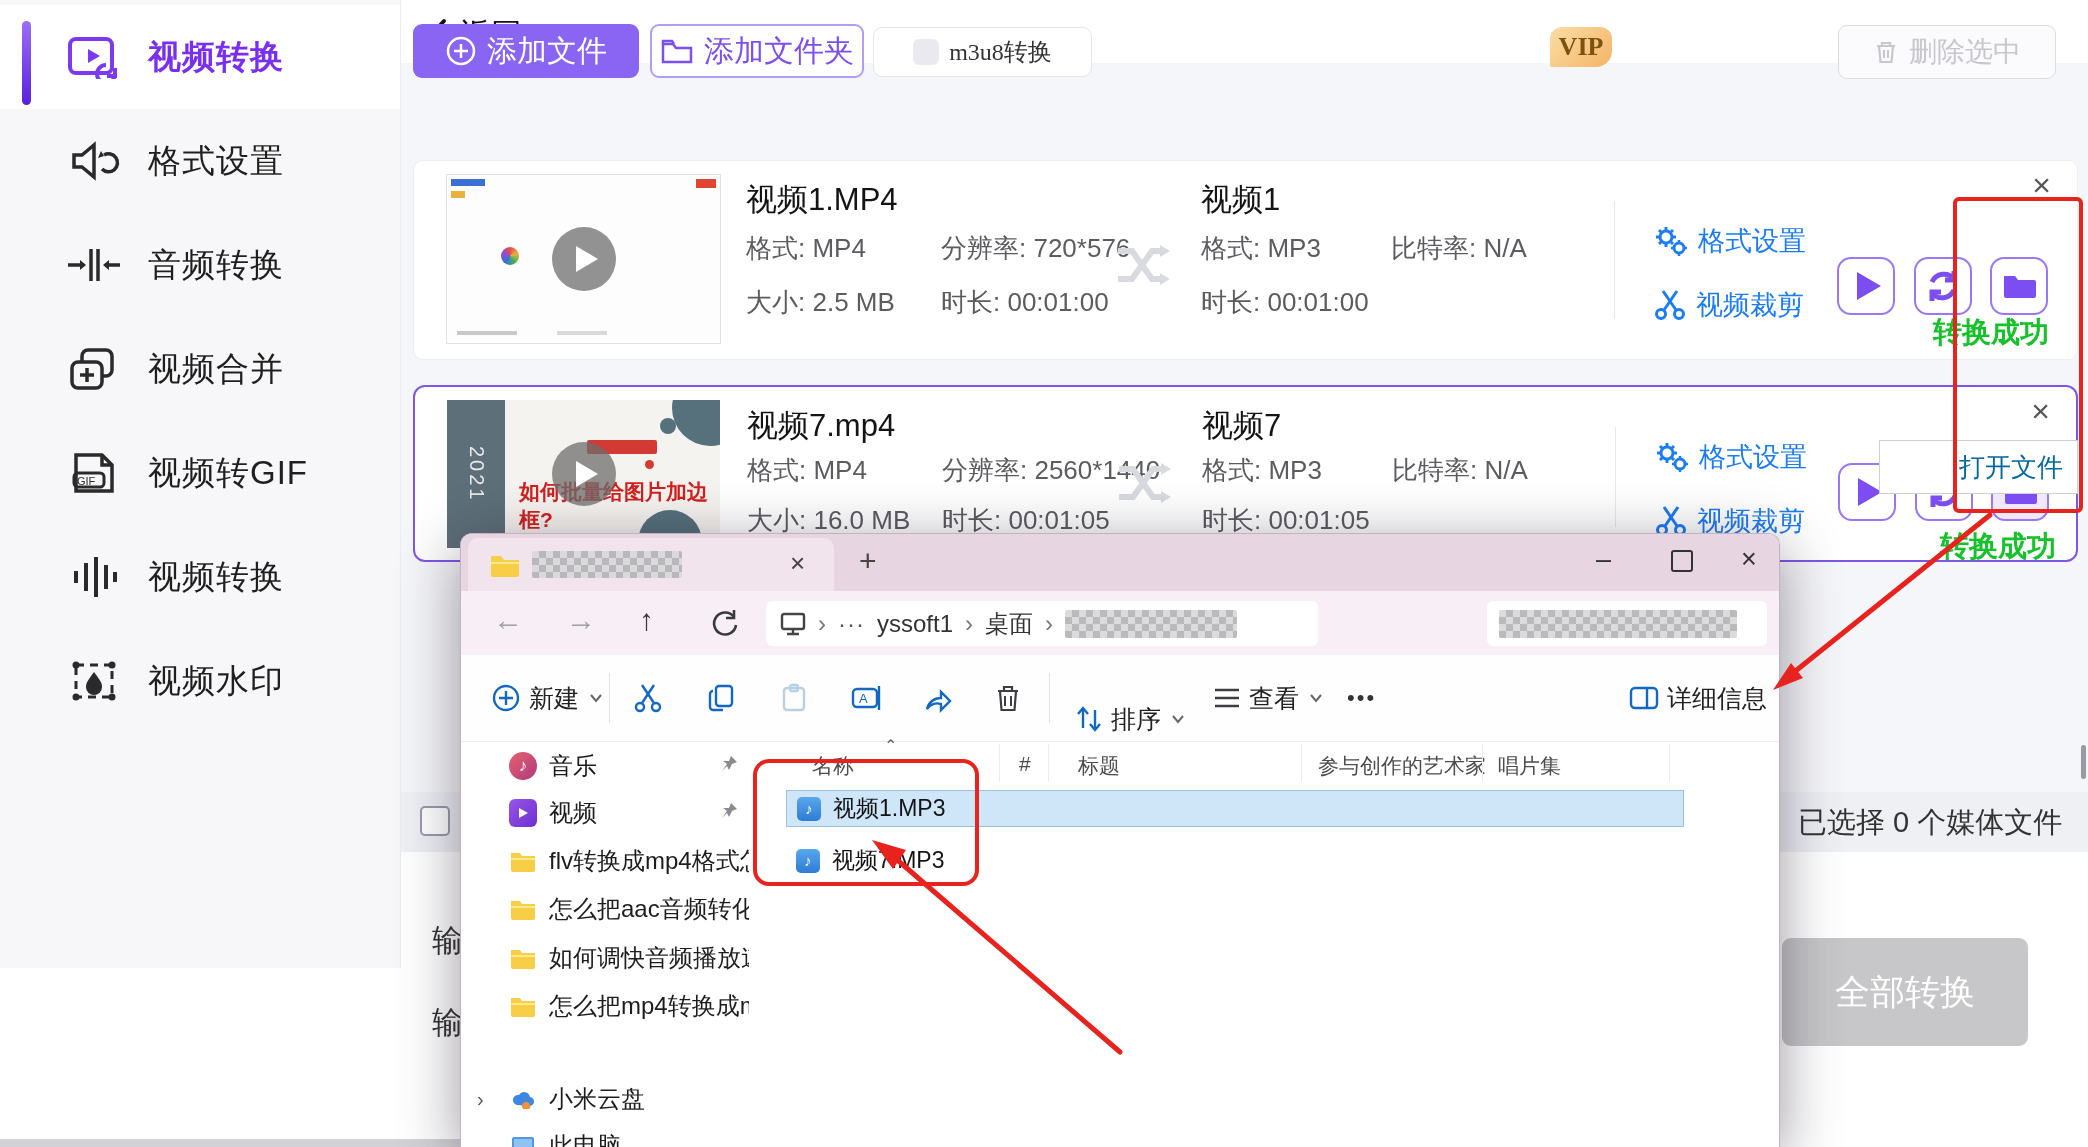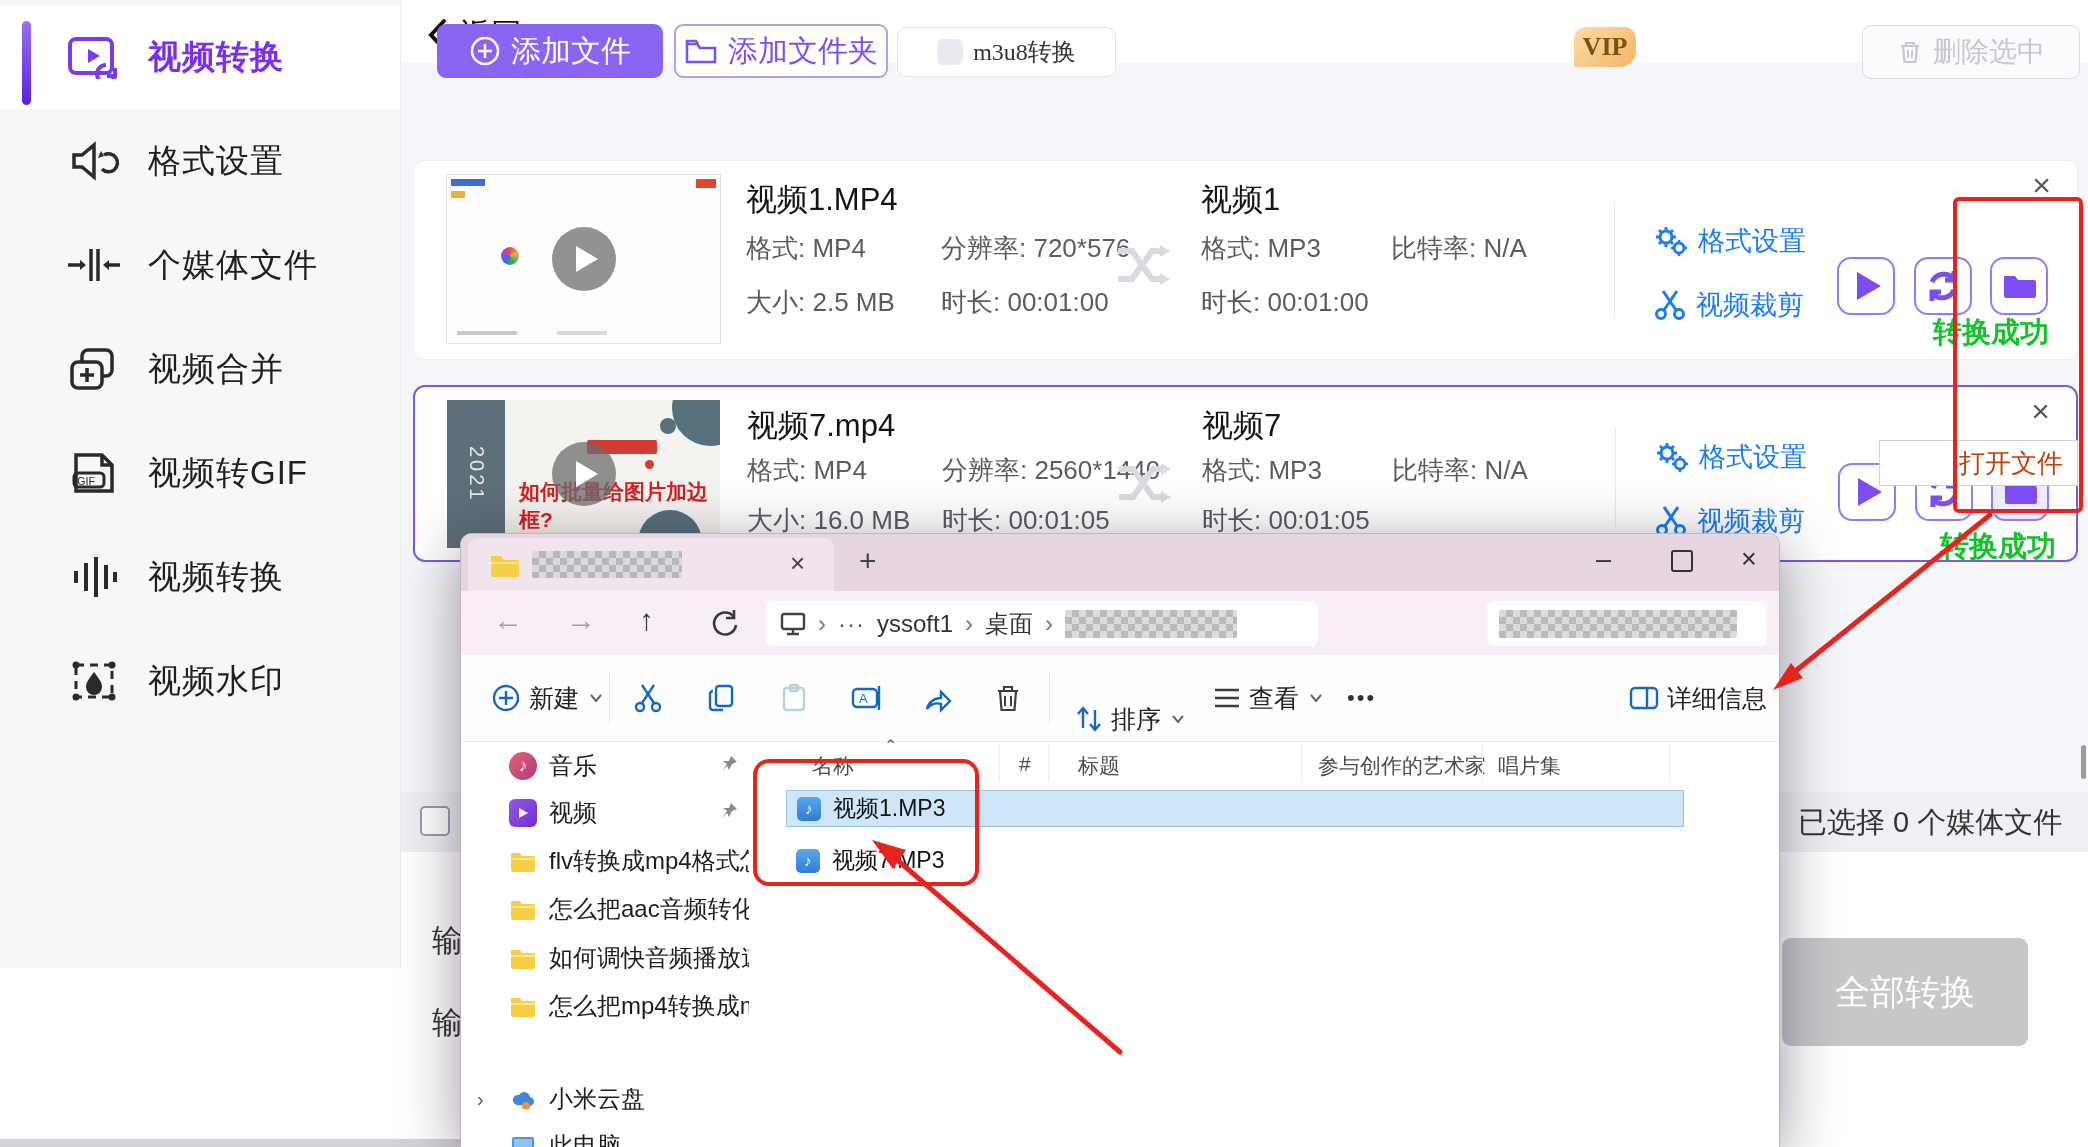--- a/index.html
+++ b/index.html
@@ -16,21 +16,21 @@
   .side-item.active .s-label{color:#7a2ff0;font-weight:700;}
   .accent-bar{position:absolute;left:22px;top:16px;width:9px;height:84px;border-radius:5px;
               background:linear-gradient(180deg,#9b6ff6,#5a20e0);}
 
   
   #main{position:absolute;left:401px;top:0;width:1687px;height:1147px;background:#fff;}
   #panel{position:absolute;left:0;top:63px;width:1687px;height:729px;background:#f5f6f9;}
   #backbar{position:absolute;left:25px;top:14px;display:flex;align-items:center;gap:12px;cursor:pointer;}
   #backbar .back-label{font-size:31px;color:#111;}
 
-  .btn{display:flex;align-items:center;justify-content:center;gap:10px;border-radius:9px;cursor:pointer;box-sizing:border-box;margin-left:24px;}
+  .btn{display:flex;align-items:center;justify-content:center;gap:10px;border-radius:9px;cursor:pointer;box-sizing:border-box;}
   #btn-addfile{position:absolute;left:12px;top:24px;width:226px;height:54px;background:#8a64f3;color:#fff;font-size:30px;}
   #btn-addfolder{position:absolute;left:249px;top:24px;width:214px;height:54px;background:#fff;border:2px solid #b49bf6;color:#7d4ff0;font-size:30px;}
   #btn-m3u8{position:absolute;left:472px;top:27px;width:219px;height:50px;background:#fff;border:1px solid #e4e4ea;color:#333;
             font-size:24px;font-family:"Liberation Serif",serif;}
   #vip-badge{position:absolute;left:676px;top:-1px;width:62px;height:40px;border-radius:12px 12px 16px 2px;
              background:linear-gradient(135deg,#fbdda6,#f4b466);color:#7c5210;font-size:26px;font-weight:700;
              display:flex;align-items:center;justify-content:center;z-index:3;}
   #btn-delete{position:absolute;left:1437px;top:25px;width:218px;height:54px;background:#fbfbfd;border:1px solid #dcdce2;
               color:#c7c7cd;font-size:28px;}
 
@@ -111,23 +111,23 @@
                      color:#fff;font-size:15px;}
   .file-row .fr-name{position:absolute;left:46px;font-size:23px;color:#141416;}
 
   
   .winctl{position:absolute;top:12px;font-size:27px;color:#333;cursor:pointer;line-height:1;}
   #ex-max{top:16px;width:18px;height:18px;border:2px solid #333;border-radius:3px;font-size:0;}
 
   
   .red-rect{position:absolute;border:4px solid #e8231e;z-index:90;}
   #annot-svg{position:absolute;left:0;top:0;width:2088px;height:1147px;z-index:95;pointer-events:none;}
-  #tooltip{position:absolute;left:1879px;top:440px;width:199px;height:46px;background:#fff;border:1px solid #cfcfcf;z-index:60;
+  #tooltip{position:absolute;left:1879px;top:440px;width:199px;height:54px;background:#fff;border:1px solid #cfcfcf;z-index:60;
            display:flex;align-items:center;justify-content:flex-end;padding-right:14px;box-sizing:border-box;
-           font-size:26px;color:#c2410c;}
+           font-size:26px;color:#0369a1;}
   #status2{position:absolute;left:1940px;top:527px;color:#15c229;font-size:29px;font-weight:700;z-index:45;}
 </style>
 </head>
 <body>
 
 <div id="screen">
 
   <aside id="sidebar">
     <div class="side-item active" style="top:5px;">
       <span class="accent-bar"></span>
@@ -155,21 +155,21 @@
       <span class="s-icon">
         <svg width="56" height="44" viewBox="0 0 56 44">
             <line x1="2" y1="22" x2="18" y2="22" stroke="#2a2a2a" stroke-width="3.5"></line>
             <path d="M14 17 l6 5 l-6 5 Z" fill="#2a2a2a"></path>
             <line x1="25" y1="6" x2="25" y2="38" stroke="#2a2a2a" stroke-width="3.5"></line>
             <line x1="32" y1="6" x2="32" y2="38" stroke="#2a2a2a" stroke-width="3.5"></line>
             <line x1="54" y1="22" x2="39" y2="22" stroke="#2a2a2a" stroke-width="3.5"></line>
             <path d="M43 17 l-6 5 l6 5 Z" fill="#2a2a2a"></path>
           </svg>
       </span>
-      <span class="s-label">个媒体文件</span>
+      <span class="s-label">音频转换</span>
     </div>
     <div class="side-item" style="top:317px;">
       <span class="s-icon">
         <svg width="52" height="46" viewBox="0 0 52 46">
             <rect x="14" y="4" width="30" height="26" rx="6" fill="none" stroke="#2a2a2a" stroke-width="3.5"></rect>
             <rect x="4" y="16" width="30" height="26" rx="6" fill="#f7f7f9" stroke="#2a2a2a" stroke-width="3.5"></rect>
             <line x1="19" y1="29" x2="19" y2="29" stroke="#2a2a2a"></line>
             <line x1="12" y1="29" x2="26" y2="29" stroke="#2a2a2a" stroke-width="3.5"></line>
             <line x1="19" y1="22" x2="19" y2="36" stroke="#2a2a2a" stroke-width="3.5"></line>
           </svg>

